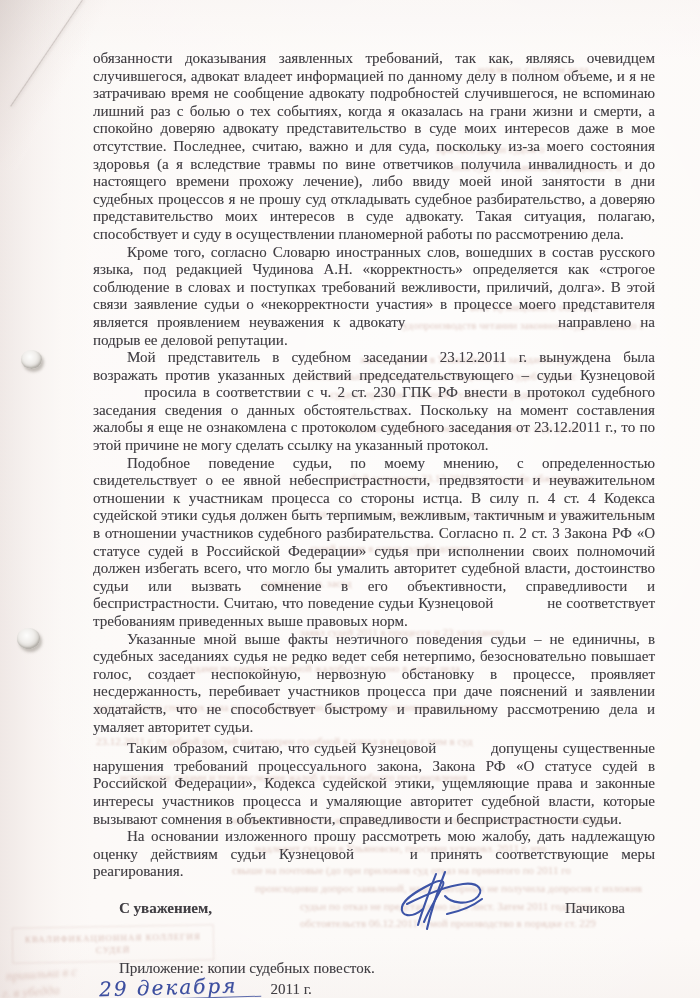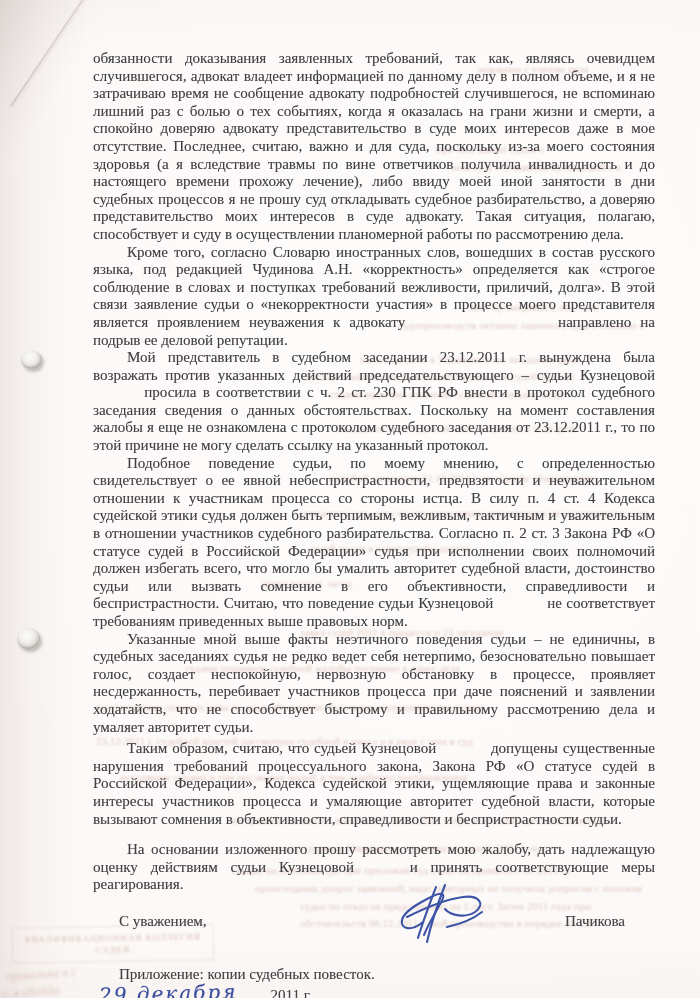--- a/index.html
+++ b/index.html
@@ -67,28 +67,28 @@
   .text-block{
     position:absolute;left:93px;top:50px;width:562px;z-index:2;
     color:#413f44;
     font-size:15px;line-height:17.6px;
     text-align:justify;
     text-shadow:0.2px 0.2px 0.6px rgba(62,60,66,0.35);
   }
   .text-block p{margin:0;text-indent:34px;}
   .text-block p.noindent{text-indent:0;}
   .text-block p.sp1{margin-top:4px;}
-  .text-block p.sp2{margin-top:13px;}
+  .text-block p.sp2{margin-top:0;}
 
   .closing-row{position:relative;height:50px;margin-top:6px;}
-  .salutation{position:absolute;left:26px;top:13px;}
+  .salutation{position:absolute;left:26px;top:13px;font-weight:bold;}
   .signer-name{position:absolute;left:472px;top:13px;}
   .signature-svg{position:absolute;left:294px;top:-18px;width:112px;height:66px;opacity:0.92;}
 
-  .attachment-line{margin-top:16px;padding-left:26px;}
+  .attachment-line{margin-top:23px;padding-left:26px;}
   .date-row{margin-top:1px;padding-left:4px;}
   .handwritten-date{
     display:inline-block;
     font-family:"DejaVu Serif", serif;font-style:italic;
     font-size:20px;letter-spacing:2px;
     color:#3c4e9f;
     border-bottom:1.6px solid rgba(66,84,160,0.85);
     padding:0 24px 1px 2px;
     transform:rotate(-1.6deg);
     text-shadow:0.3px 0.3px 0.6px rgba(60,78,159,0.4);

